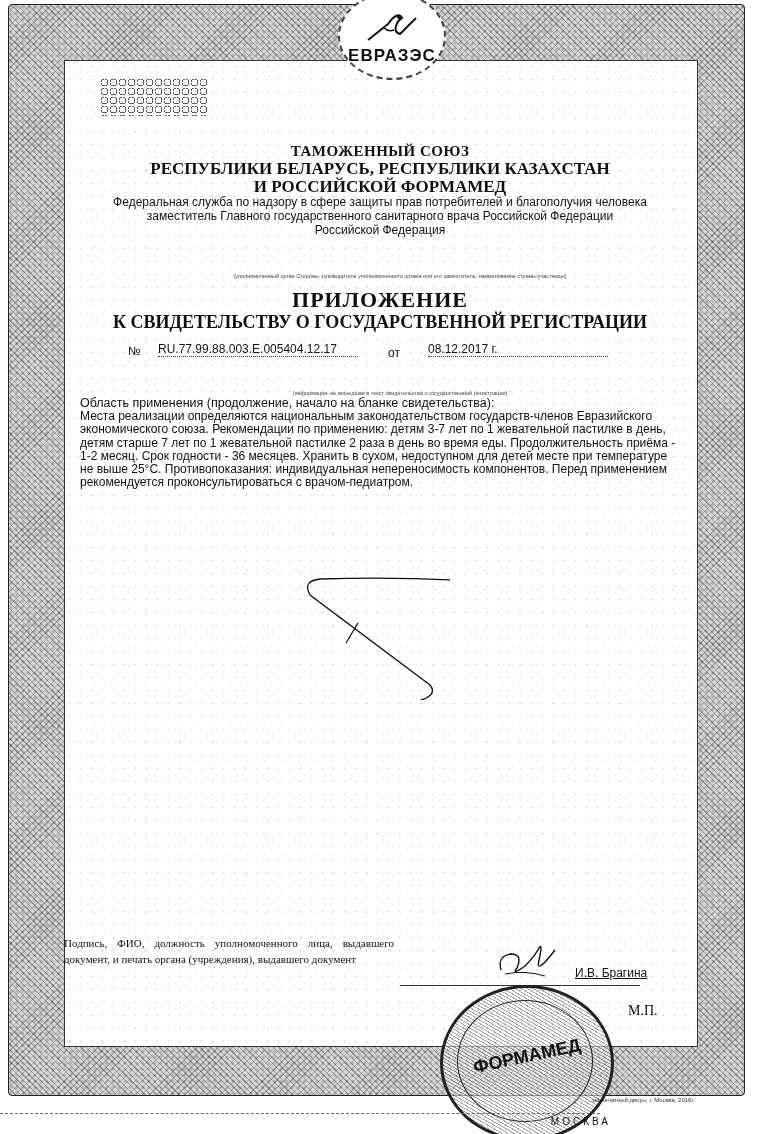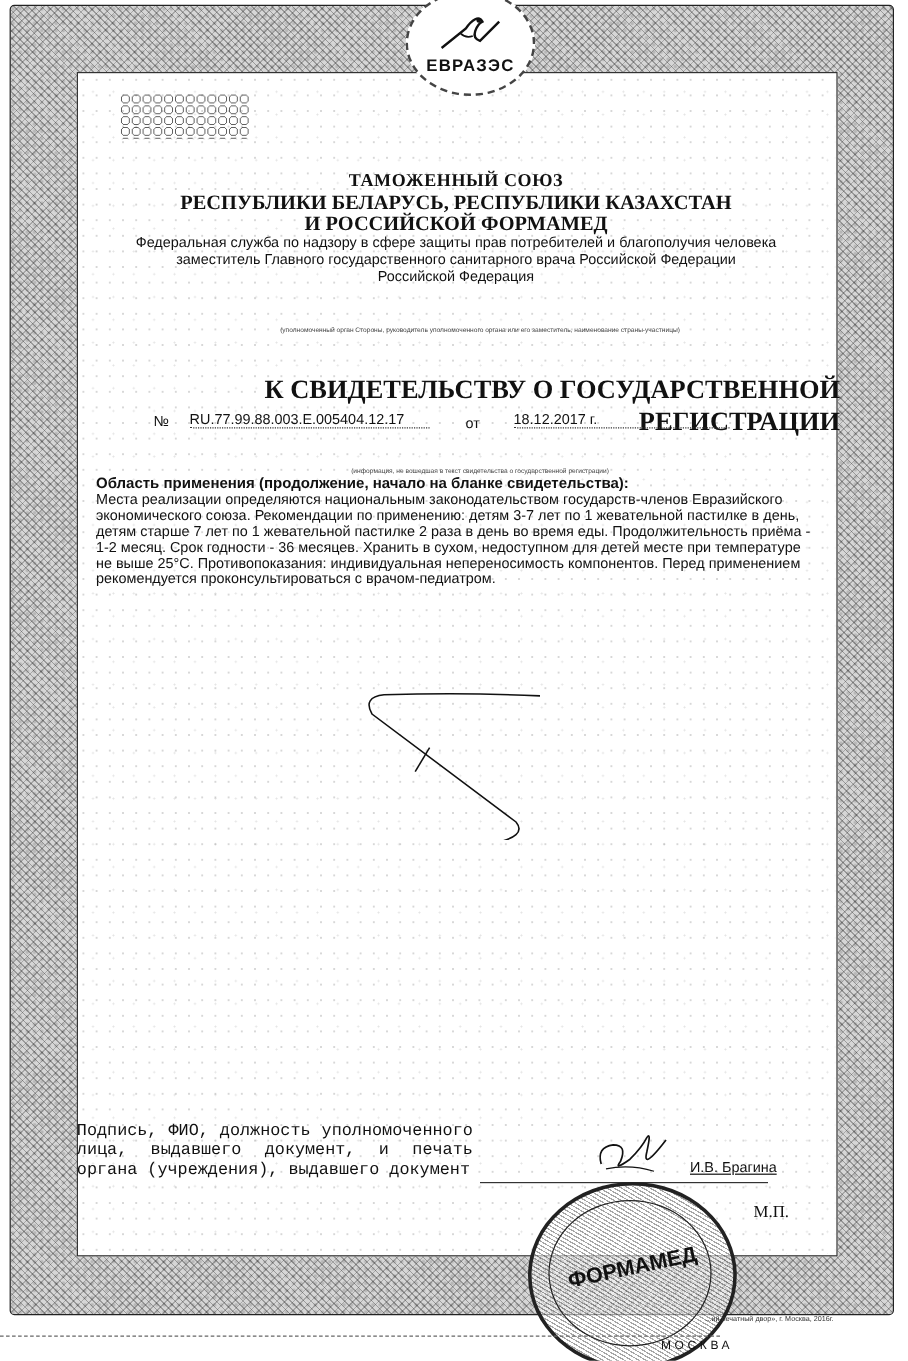--- a/index.html
+++ b/index.html
@@ -26,56 +26,56 @@
 
   .guilloche { position:absolute; left:100px; top:78px; width:108px; height:38px;
     background: radial-gradient(circle, transparent 0 3px, #333 3px 4px, transparent 4px) 0 0/9px 9px;
     opacity:0.8; }
 
   
   .logo { position:absolute; left:338px; top:-8px; width:104px; height:84px;
     border-radius:50%; background:#fff; border:2px dashed #444; }
   .logo-bird { position:absolute; left:26px; top:18px; width:52px; height:30px; }
   .logo-text { position:absolute; left:0; width:104px; top:52px; text-align:center;
-    font-weight:bold; font-size:14px; letter-spacing:1px; }
+    font-weight:bold; font-size:17px; letter-spacing:1px; }
 
   
   .hdr { position:absolute; left:60px; width:640px; text-align:center;
     font-family:"Liberation Serif", serif; font-weight:bold; color:#111; }
   .hdr1 { top:143px; font-size:15px; letter-spacing:0.5px; }
   .hdr2 { top:159px; font-size:17px; }
   .hdr3 { top:177px; font-size:17px; }
   .sub { position:absolute; left:60px; width:640px; text-align:center; font-size:12px; line-height:14px; }
   .sub1 { top:195px; }
   .sub2 { top:209px; }
   .sub3 { top:223px; }
 
   .tiny { position:absolute; font-size:5.5px; color:#444; text-align:center; }
   .tiny1 { left:120px; width:560px; top:273px; }
   .tiny2 { left:200px; width:400px; top:390px; }
 
   .title1 { position:absolute; left:60px; width:640px; top:287px; text-align:center;
     font-family:"Liberation Serif", serif; font-weight:bold; font-size:22px; letter-spacing:1px; }
-  .title2 { position:absolute; left:60px; width:640px; top:312px; text-align:right;
-    font-family:"Liberation Serif", serif; font-weight:bold; font-size:22px; }
+  .title2 { position:absolute; left:60px; width:640px; top:312px; text-align:center;
+    font-family:"Liberation Serif", serif; font-weight:bold; font-size:18px; }
 
   .regline { position:absolute; top:342px; left:128px; width:520px; height:22px; font-size:12px; }
   .reg-no-label { position:absolute; left:0; top:2px; }
   .reg-no { position:absolute; left:30px; top:0; width:200px; border-bottom:1px dotted #333; }
   .reg-from { position:absolute; left:260px; top:4px; }
   .reg-date { position:absolute; left:300px; top:0; width:180px; border-bottom:1px dotted #333; }
 
   .body-block { position:absolute; left:80px; top:397px; width:600px; font-size:12px; line-height:13.2px; }
-  .body-heading { font-weight:bold; font-size:12.5px; }
+  .body-heading { font-weight:normal; font-size:12.5px; }
   .body-text { }
 
   .signature-scrawl { position:absolute; left:290px; top:565px; width:160px; height:135px; }
 
   .footer-text { position:absolute; left:64px; top:935px; width:330px;
-    font-family:Liberation Mono, monospace; font-size:14px; line-height:16px; text-align:justify; }
+    font-family:Liberation Serif, serif; font-size:11px; line-height:16px; text-align:justify; }
 
   .sig-line { position:absolute; left:400px; top:985px; width:240px; border-top:1px solid #333; }
   .sign-mark { position:absolute; left:495px; top:940px; width:70px; height:44px; }
   .signer { position:absolute; left:575px; top:966px; font-size:12px;text-decoration:underline; }
   .mp { position:absolute; left:628px; top:1003px; font-family:"Liberation Serif", serif; font-size:14px; }
 
   .stamp { position:absolute; left:440px; top:985px; width:168px; height:150px; border-radius:50%;
     border:3px solid #222; background:
       repeating-linear-gradient(30deg, rgba(0,0,0,0.35) 0 1px, transparent 1px 3px), rgba(255,255,255,0.55); }
   .stamp-inner { position:absolute; left:14px; top:12px; width:134px; height:120px; border-radius:50%; border:1.5px solid #222; }
@@ -106,27 +106,28 @@
   </div>
 
   <div class="hdr hdr1">ТАМОЖЕННЫЙ СОЮЗ</div>
   <div class="hdr hdr2">РЕСПУБЛИКИ БЕЛАРУСЬ, РЕСПУБЛИКИ КАЗАХСТАН</div>
   <div class="hdr hdr3">И РОССИЙСКОЙ ФОРМАМЕД</div>
   <div class="sub sub1">Федеральная служба по надзору в сфере защиты прав потребителей и благополучия человека</div>
   <div class="sub sub2">заместитель Главного государственного санитарного врача Российской Федерации</div>
   <div class="sub sub3">Российской Федерация</div>
   <div class="tiny tiny1">(уполномоченный орган Стороны, руководитель уполномоченного органа или его заместитель, наименование страны-участницы)</div>
 
+  <div class="title1">ПРИЛОЖЕНИЕ</div>
   <div class="title2">К СВИДЕТЕЛЬСТВУ О ГОСУДАРСТВЕННОЙ РЕГИСТРАЦИИ</div>
 
   <div class="regline">
     <span class="reg-no-label">№</span>
     <span class="reg-no">RU.77.99.88.003.E.005404.12.17</span>
     <span class="reg-from">от</span>
-    <span class="reg-date">18.12.2017 г.</span>
+    <span class="reg-date">08.12.2017 г.</span>
   </div>
 
   <div class="tiny tiny2">(информация, не вошедшая в текст свидетельства о государственной регистрации)</div>
 
   <div class="body-block">
     <div class="body-heading">Область применения (продолжение, начало на бланке свидетельства):</div>
     <div class="body-text">Места реализации определяются национальным законодательством государств-членов Евразийского экономического союза. Рекомендации по применению: детям 3-7 лет по 1 жевательной пастилке в день, детям старше 7 лет по 1 жевательной пастилке 2 раза в день во время еды. Продолжительность приёма - 1-2 месяц. Срок годности - 36 месяцев. Хранить в сухом, недоступном для детей месте при температуре не выше 25°С. Противопоказания: индивидуальная непереносимость компонентов. Перед применением рекомендуется проконсультироваться с врачом-педиатром.</div>
   </div>
 
   <svg class="signature-scrawl" viewBox="0 0 160 135">

